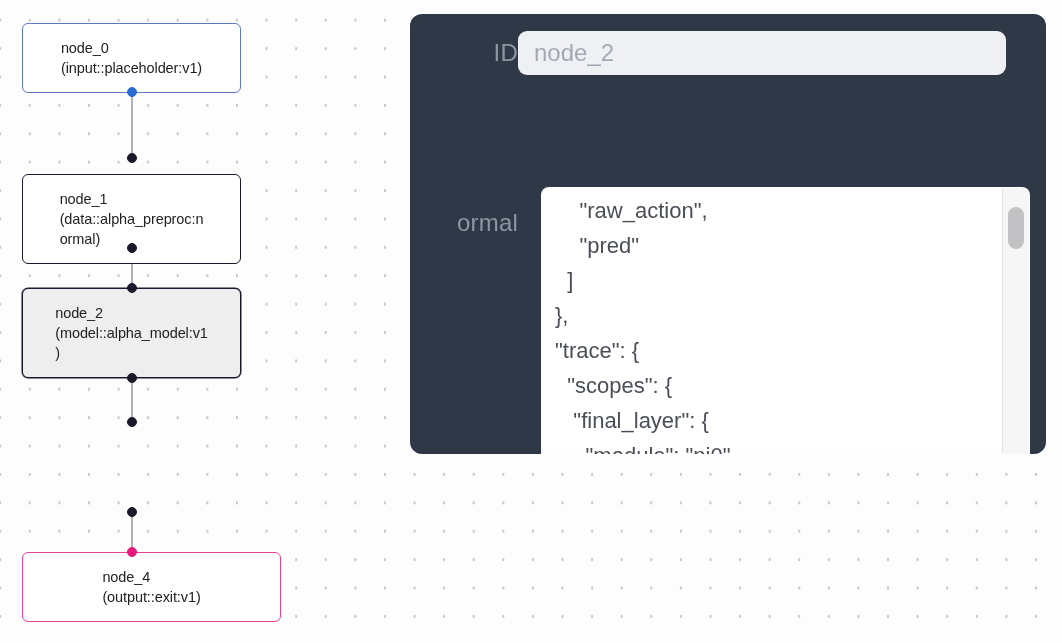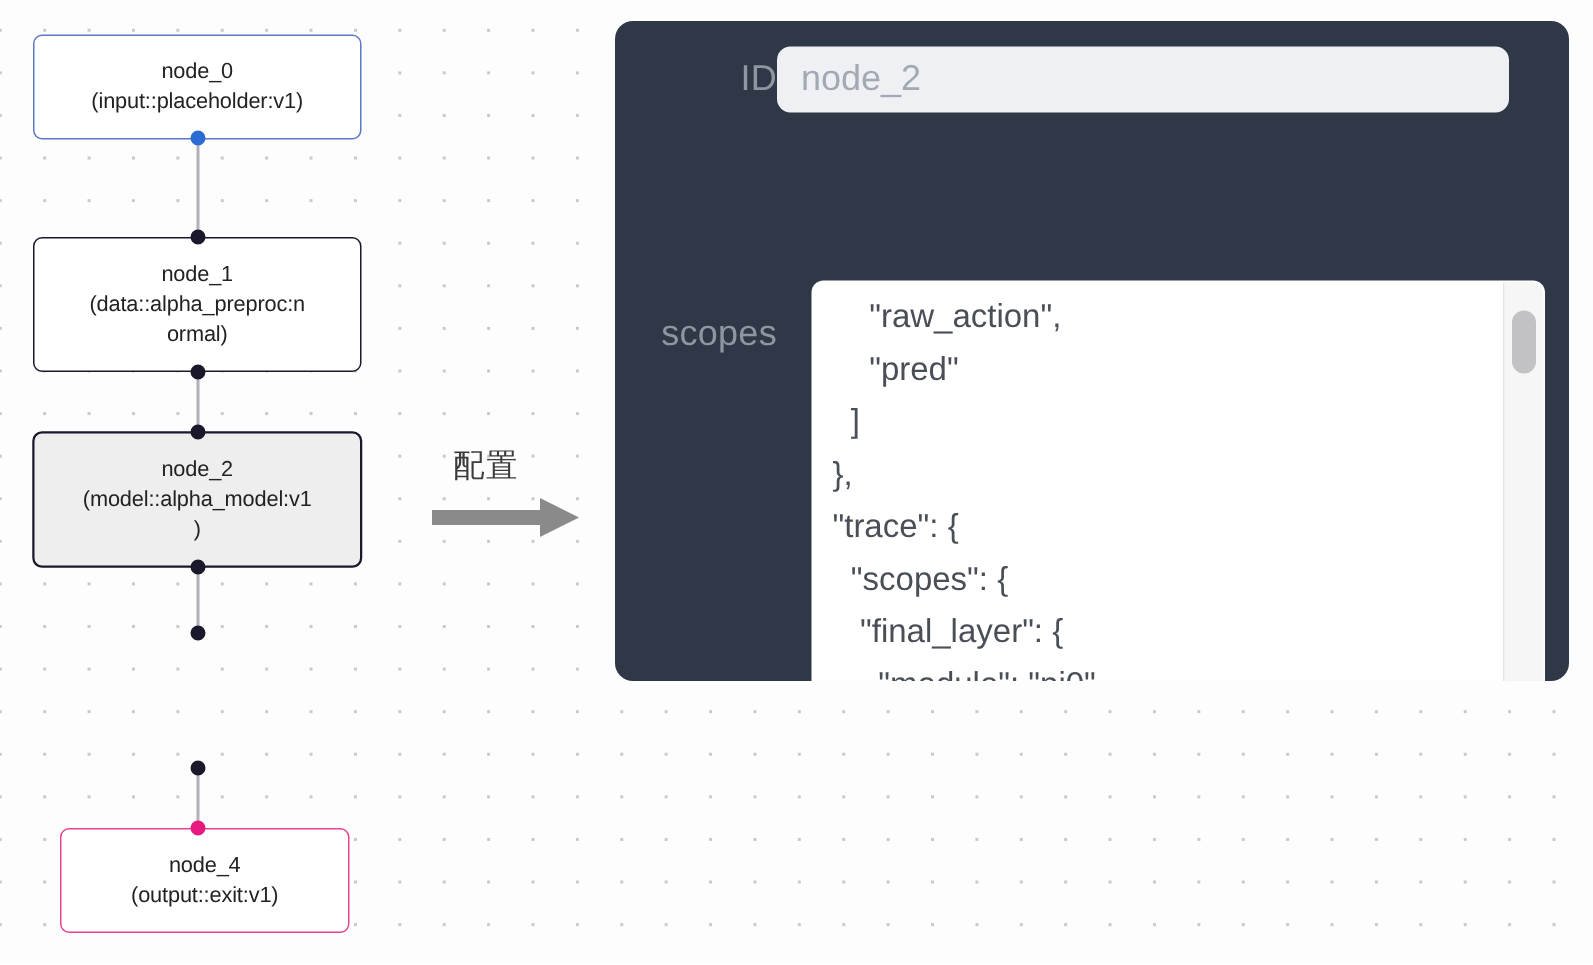--- a/index.html
+++ b/index.html
@@ -35,21 +35,21 @@
   
   .node {
     position: absolute;
     box-sizing: border-box;
     background: #ffffff;
     border: 1.6px solid #1a192b;
     border-radius: 6px;
     display: flex;
     align-items: center;
     justify-content: center;
-    text-align: center;
+    text-align: left;
     font-size: 14.5px;
     line-height: 1.38;
     color: #222222;
     letter-spacing: -0.1px;
     box-shadow: 0 0 0 0 rgba(0,0,0,0);
   }
   .node .node-text {
     padding: 0 8px;
     white-space: pre-line;
   }
@@ -234,64 +234,56 @@
   <div class="edge" style="left:131px; top:246px; height:46px;"></div>
   <div class="edge" style="left:131px; top:376px; height:50px;"></div>
   <div class="edge" style="left:131px; top:510px; height:46px;"></div>
 
   <div class="node is-input" style="left:22px; top:23px; width:219px; height:70px;">
     <span class="node-text">node_0
 (input::placeholder:v1)</span>
   </div>
   <div class="handle h-blue" style="left:127px; top:87px;"></div>
 
-  <div class="node" style="left:22px; top:158px; width:219px; height:90px;">
+  <div class="node" style="left:22px; top:174px; width:219px; height:90px;">
     <span class="node-text">node_1
 (data::alpha_preproc:n
 ormal)</span>
   </div>
   <div class="handle" style="left:127px; top:153px;"></div>
   <div class="handle" style="left:127px; top:243px;"></div>
 
   <div class="node is-selected" style="left:22px; top:288px; width:219px; height:90px;">
     <span class="node-text">node_2
 (model::alpha_model:v1
 )</span>
   </div>
   <div class="handle" style="left:127px; top:283px;"></div>
   <div class="handle" style="left:127px; top:373px;"></div>
 
   <div class="handle" style="left:127px; top:417px;"></div>
   <div class="handle" style="left:127px; top:507px;"></div>
 
-  <div class="node is-output" style="left:40px; top:552px; width:193px; height:70px;">
+  <div class="node is-output" style="left:22px; top:552px; width:259px; height:70px;">
     <span class="node-text">node_4
 (output::exit:v1)</span>
   </div>
   <div class="handle h-pink" style="left:127px; top:547px;"></div>
 
-  <div id="annotation">
-    <div id="annotation-label">配置</div>
-    <div id="annotation-arrow">
-      <svg width="100" height="26" viewBox="0 0 100 26">
-        <path d="M0 8 L72 8 L72 0 L98 13 L72 26 L72 18 L0 18 Z" fill="#8a8a8a"></path>
-      </svg>
-    </div>
-  </div>
 
   <div id="inspector">
 
     <div class="field-row" id="row-id">
       <div class="field-label">ID</div>
       <input class="field-input" id="id-input" type="text" value="node_2" style="">
     </div>
 
 
     <div class="field-row" id="row-config">
-      <div class="field-label">scopes</div>
+      <div class="field-label">ormal</div>
       <div id="config-wrap">
         <textarea id="config-textarea" style="">    "raw_action",
     "pred"
   ]
 },
 "trace": {
   "scopes": {
    "final_layer": {
      "module": "pi0",
      "mark_scope": false

